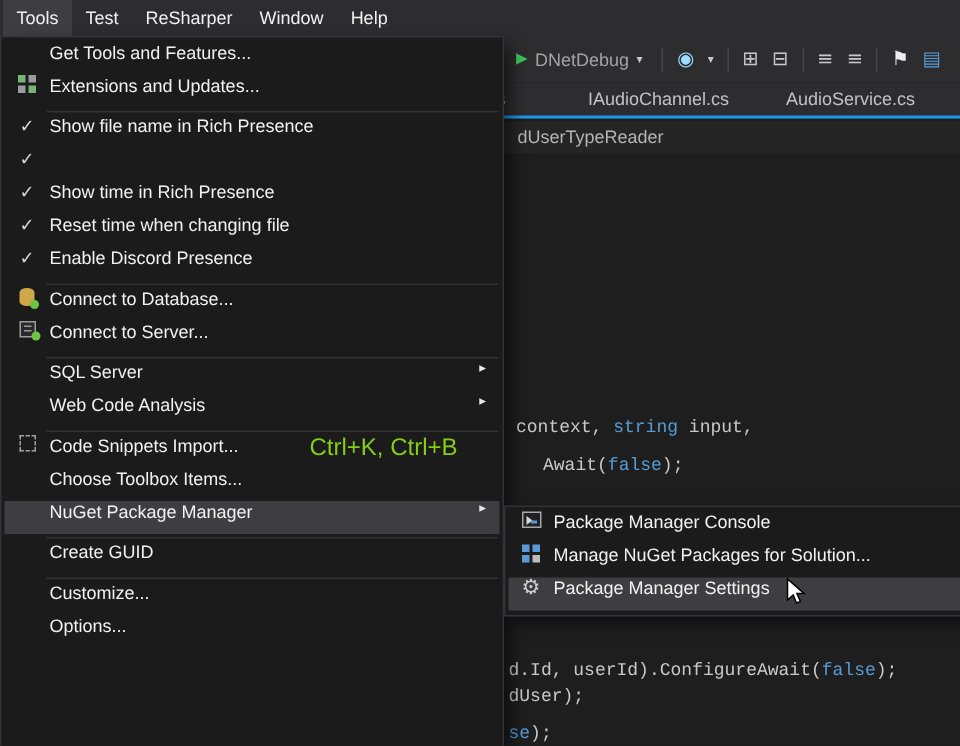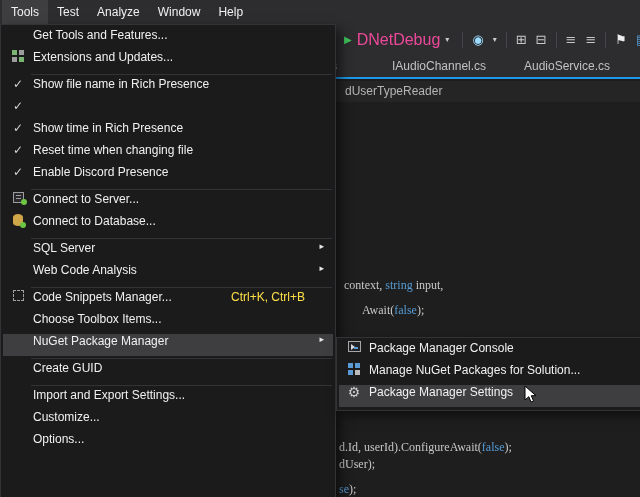--- a/index.html
+++ b/index.html
@@ -12,54 +12,54 @@
   #menubar{position:absolute;top:0;left:0;right:0;height:24px;background:#2d2d30;
            display:flex;align-items:flex-end;padding-left:2px;z-index:50}
   .mb-item{padding:0 9px;font-size:12px;color:#f1f1f1;line-height:24px}
   .mb-item.active{background:#3e3e40}
 
   
   #toolbar{position:absolute;top:24px;left:0;right:0;height:31px;background:#2d2d30;z-index:10}
   #toolbar-content{position:absolute;left:340px;top:0;height:31px;display:flex;align-items:center;gap:9px}
   .run-button{display:flex;align-items:center;gap:5px;padding:2px 4px}
   .run-play{color:#3ec45a;font-size:10px}
-  .run-label{color:#ec4899;font-size:16px}
+  .run-label{color:#a3a3a3;font-size:12px}
   .chev{color:#c8c8c8;font-size:8px}
   .tb-sep{width:1px;height:16px;background:#46464a}
   .tb-icon{font-size:13px;color:#c8c8c8;line-height:1}
   .tb-icon.blue{color:#9cdcfe}
   .tb-icon.accent{color:#569cd6}
   .tb-icon.white{color:#ececec}
 
   
   #tabstrip{position:absolute;top:55px;left:0;right:0;height:24px;background:#2d2d30;
             border-bottom:2px solid #1c97ea;z-index:5}
   .tab{position:absolute;top:0;line-height:22px;font-size:12px;color:#c2c2c2;padding:0 4px;white-space:nowrap}
   .tab1{left:321px}.tab2{left:388px}.tab3{left:520px}
 
   
   #navbar{position:absolute;top:81px;left:0;right:0;height:21px;background:#252526;z-index:5}
   #navbar .nav-text{position:absolute;left:345px;top:0;line-height:21px;font-size:12px;color:#b4b4b4}
 
   
   #editor{position:absolute;top:0;left:0;right:0;bottom:0;z-index:1}
-  .code-line{position:absolute;font-family:Liberation Serif, serif;font-size:12px;
+  .code-line{position:absolute;font-family:Liberation Mono, monospace;font-size:12px;
              color:#c8c8c8;white-space:pre}
   .kw{color:#569cd6}
 
   
   #tools-menu{position:absolute;left:0;top:24px;width:336px;height:520px;background:#1b1b1c;
               border:1px solid #333337;box-shadow:5px 5px 10px rgba(0,0,0,.5);
               padding-top:3px;z-index:100}
   .menu-item{height:22px;display:flex;align-items:flex-start;margin:0 2px;position:relative}
   .menu-item.highlighted{background:#3e3e40}
   .mi-gutter{width:30px;flex:none;display:flex;align-items:center;justify-content:center}
   .mi-check{color:#d7d7d7;font-size:12px}
   .mi-label{font-size:12px;color:#f1f1f1;white-space:nowrap}
-  .mi-shortcut{margin-left:auto;margin-right:28px;font-size:12px;color:#fde047}
+  .mi-shortcut{margin-left:auto;margin-right:28px;font-size:16px;color:#84cc16}
   .mi-arrow{margin-left:auto;margin-right:9px;color:#e8e8e8;font-size:9px}
   .menu-sep{height:1px;background:#333337;margin:2px 3px 2px 30px}
 
   
   .extensions-icon{position:relative;width:12px;height:12px}
   .extensions-icon::before{content:"";position:absolute;left:0;top:0;width:5px;height:5px;
       background:#79b473;box-shadow:7px 0 0 #9c9c9c,0 7px 0 #9c9c9c,7px 7px 0 #79b473}
   .db-icon{position:relative;width:10px;height:12px;background:#cfa648;border-radius:5px/3px}
   .db-icon::after{content:"";position:absolute;right:-3px;bottom:-2px;width:6px;height:6px;
       border-radius:50%;background:#6cc644}
@@ -125,21 +125,21 @@
     <span class="tb-icon glyph">≡</span>
     <div class="tb-sep"></div>
     <span class="tb-icon white glyph">⚑</span>
     <span class="tb-icon accent glyph">▤</span>
   </div>
 </div>
 
 <div id="menubar">
   <span class="mb-item active">Tools</span>
   <span class="mb-item">Test</span>
-  <span class="mb-item">Analyze</span>
+  <span class="mb-item">ReSharper</span>
   <span class="mb-item">Window</span>
   <span class="mb-item">Help</span>
 </div>
 
 <div id="tools-menu">
   <div class="menu-item">
     <span class="mi-gutter"></span>
     <span class="mi-label">Get Tools and Features...</span>
   </div>
   <div class="menu-item">
@@ -174,68 +174,64 @@
   </div>
   <div class="menu-item">
     <span class="mi-gutter">
         <span class="mi-check glyph">✓</span>
       </span>
     <span class="mi-label">Enable Discord Presence</span>
   </div>
   <div class="menu-sep"></div>
   <div class="menu-item">
     <span class="mi-gutter">
+        <span class="db-icon"></span>
+      </span>
+    <span class="mi-label">Connect to Database...</span>
+  </div>
+  <div class="menu-item">
+    <span class="mi-gutter">
         <span class="server-icon"></span>
       </span>
     <span class="mi-label">Connect to Server...</span>
-  </div>
-  <div class="menu-item">
-    <span class="mi-gutter">
-        <span class="db-icon"></span>
-      </span>
-    <span class="mi-label">Connect to Database...</span>
   </div>
   <div class="menu-sep"></div>
   <div class="menu-item">
     <span class="mi-gutter"></span>
     <span class="mi-label">SQL Server</span>
     <span class="mi-arrow glyph">▸</span>
   </div>
   <div class="menu-item">
     <span class="mi-gutter"></span>
     <span class="mi-label">Web Code Analysis</span>
     <span class="mi-arrow glyph">▸</span>
   </div>
   <div class="menu-sep"></div>
   <div class="menu-item">
     <span class="mi-gutter">
         <span class="snippets-icon"></span>
       </span>
-    <span class="mi-label">Code Snippets Manager...</span>
+    <span class="mi-label">Code Snippets Import...</span>
     <span class="mi-shortcut">Ctrl+K, Ctrl+B</span>
   </div>
   <div class="menu-item">
     <span class="mi-gutter"></span>
     <span class="mi-label">Choose Toolbox Items...</span>
   </div>
   <div class="menu-item highlighted">
     <span class="mi-gutter"></span>
     <span class="mi-label">NuGet Package Manager</span>
     <span class="mi-arrow glyph">▸</span>
   </div>
   <div class="menu-sep"></div>
   <div class="menu-item">
     <span class="mi-gutter"></span>
     <span class="mi-label">Create GUID</span>
   </div>
   <div class="menu-sep"></div>
-  <div class="menu-item">
-    <span class="mi-gutter"></span>
-    <span class="mi-label">Import and Export Settings...</span>
-  </div>
   <div class="menu-item">
     <span class="mi-gutter"></span>
     <span class="mi-label">Customize...</span>
   </div>
   <div class="menu-item">
     <span class="mi-gutter"></span>
     <span class="mi-label">Options...</span>
   </div>
 </div>
 

